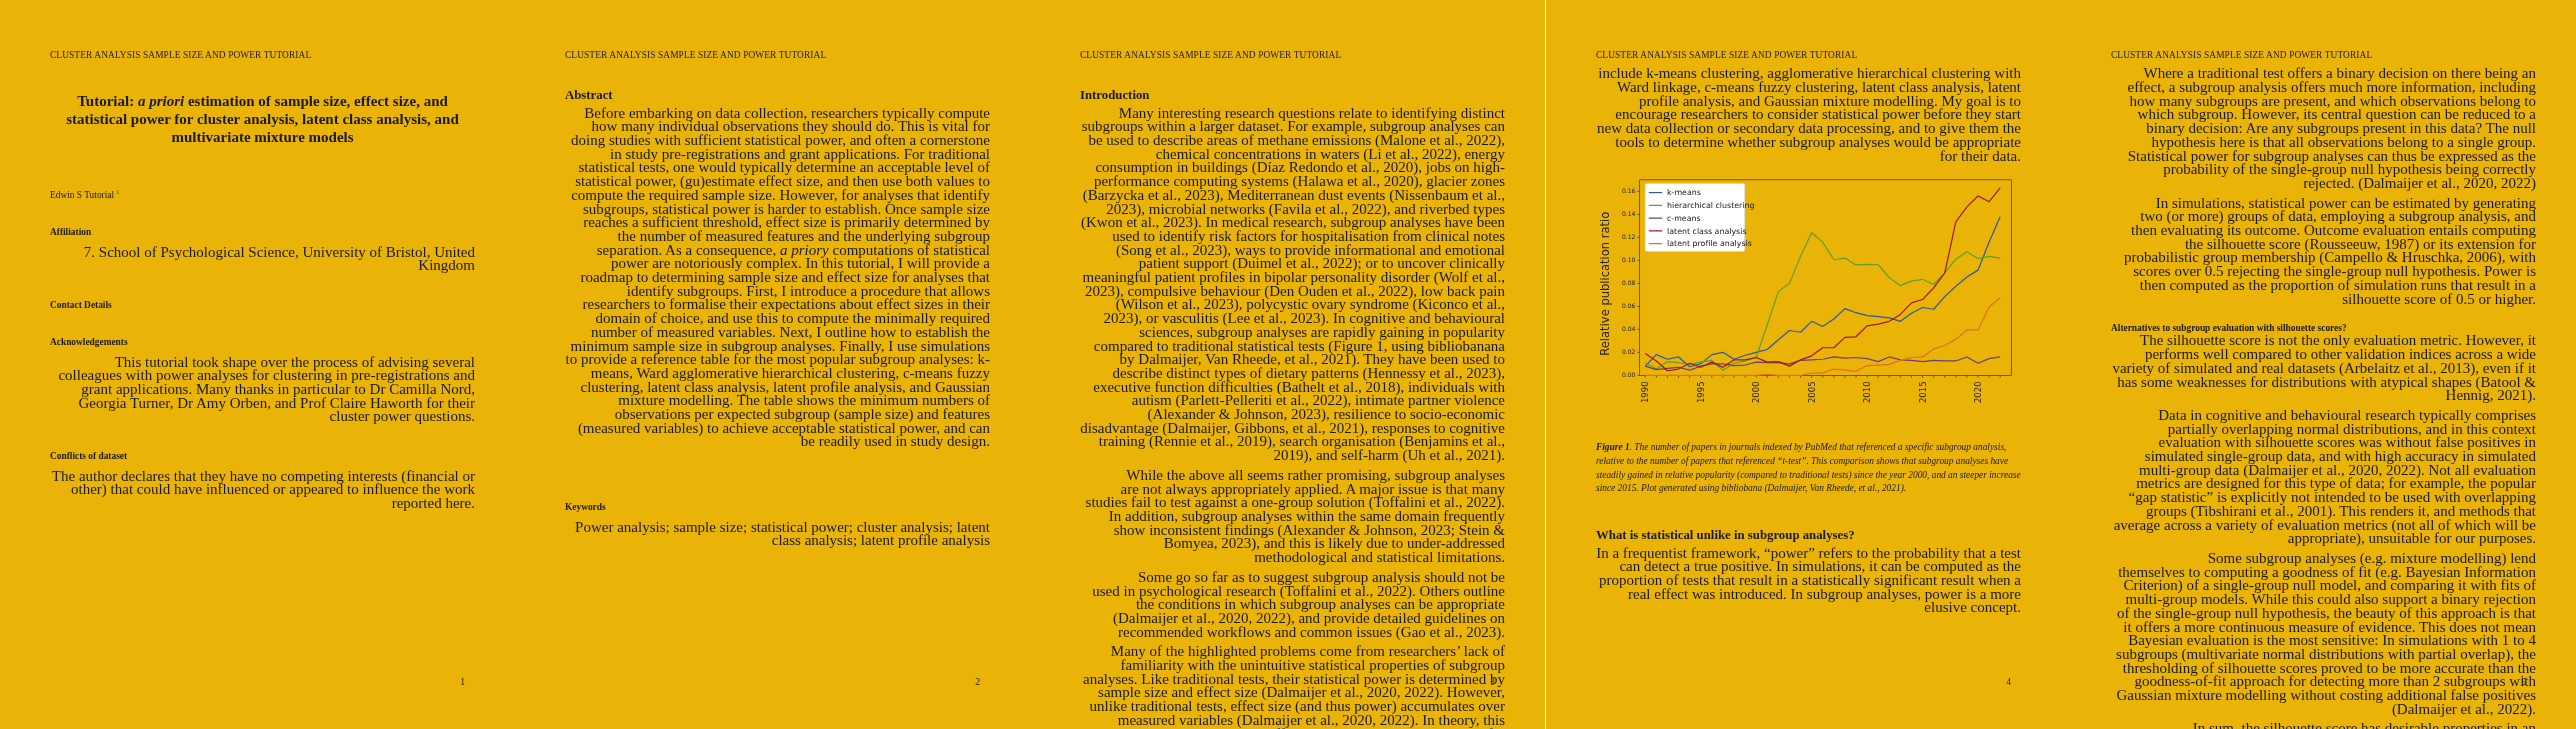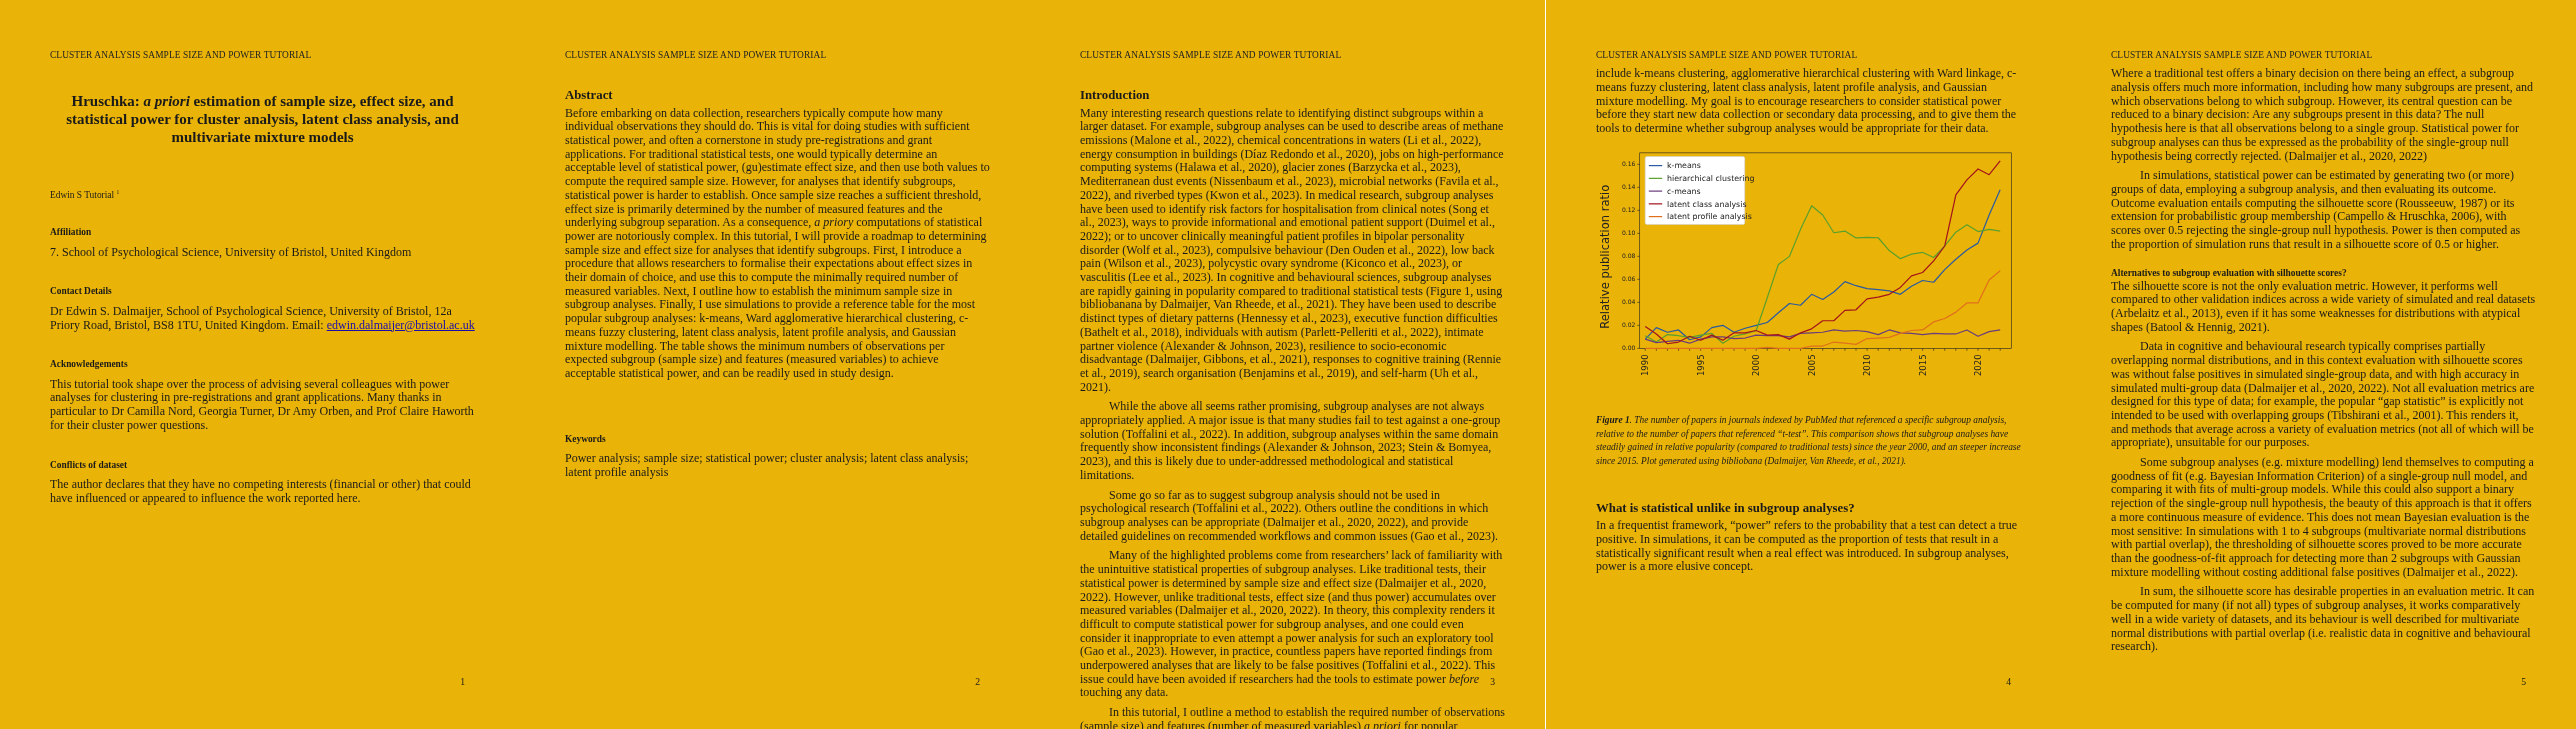--- a/index.html
+++ b/index.html
@@ -6,44 +6,43 @@
   html, body { width: 2576px; height: 729px; background: #ffffff; overflow: hidden; }
   body { font-family: "Liberation Serif", "DejaVu Serif", serif; color: #1a1a1a; position: relative; }
   .page { position: absolute; top: 0; width: 515px; height: 729px; background: #eab308; }
   .page .inner { position: absolute; left: 50px; top: 50px; width: 425px; }
   .running-head { font-size: 9.4px; letter-spacing: 0.1px; color: #222; text-transform: none; }
   .page-num { position: absolute; right: 50px; top: 676px; font-size: 9.7px; }
   .title { font-weight: bold; font-size: 15px; line-height: 18px; text-align: center; margin-top: 32px; padding: 0 4.9px; }
   .author { font-size: 9.4px; margin-top: 43px; }
   .author sup { font-size: 5.5px; }
   h3.sec { font-weight: bold; font-size: 9.4px; margin-top: 34px; margin-bottom: 8.5px; }
-  p.body { font-size: 12px; line-height: 13.7px; text-align: left; }
+  p.body { font-size: 15px; line-height: 13.7px; text-align: right; }
   p.indent { text-indent: 29px; margin-top: 6px; }
   h2.sec-large { font-weight: bold; font-size: 12.8px; margin-top: 28px; margin-bottom: 3.6px; }
   a.email { color: #1a0dab; text-decoration: underline; }
   .kw-head { margin-top: 79px; }
   .figure-wrap { position: relative; margin-top: 12px; width: 425px; height: 255px; }
   .caption { font-size: 9.4px; line-height: 13.7px; font-style: italic; margin-top: 11px; }
   .caption b { font-style: normal; font-weight: bold; }
   .caption b i { font-weight: bold; }
   h4.subsec { font-weight: bold; font-size: 9.4px; margin-top: 13.4px; margin-bottom: 1.2px; }
   svg text { font-family: "DejaVu Sans", sans-serif; }
 </style>
 </head>
 <body>
 
 <div class="page" style="left:0px;">
   <div class="inner">
     <div class="running-head">CLUSTER ANALYSIS SAMPLE SIZE AND POWER TUTORIAL</div>
-    <h1 class="title"><span>Hruschka: </span><i>a priori</i><span> estimation of sample size, effect size, and statistical power for cluster analysis, latent class analysis, and multivariate mixture models</span></h1>
+    <h1 class="title"><span>Tutorial: </span><i>a priori</i><span> estimation of sample size, effect size, and statistical power for cluster analysis, latent class analysis, and multivariate mixture models</span></h1>
     <div class="author"><span>Edwin S Tutorial</span> <sup>1</sup></div>
     <h3 class="sec" style="margin-top:27px;">Affiliation</h3>
     <p class="body">7. School of Psychological Science, University of Bristol, United Kingdom</p>
     <h3 class="sec" style="margin-top:27px;">Contact Details</h3>
-    <p class="body"><span>Dr Edwin S. Dalmaijer, School of Psychological Science, University of Bristol, 12a Priory Road, Bristol, BS8 1TU, United Kingdom. Email: </span><a class="email">edwin.dalmaijer@bristol.ac.uk</a></p>
     <h3 class="sec" style="margin-top:27px;">Acknowledgements</h3>
     <p class="body">This tutorial took shape over the process of advising several colleagues with power analyses for clustering in pre-registrations and grant applications. Many thanks in particular to Dr Camilla Nord, Georgia Turner, Dr Amy Orben, and Prof Claire Haworth for their cluster power questions.</p>
     <h3 class="sec" style="margin-top:27px;">Conflicts of dataset</h3>
     <p class="body">The author declares that they have no competing interests (financial or other) that could have influenced or appeared to influence the work reported here.</p>
   </div>
   <div class="page-num">1</div>
 </div>
 
 <div class="page" style="left:515px;">
   <div class="inner" style="left:50px;">

